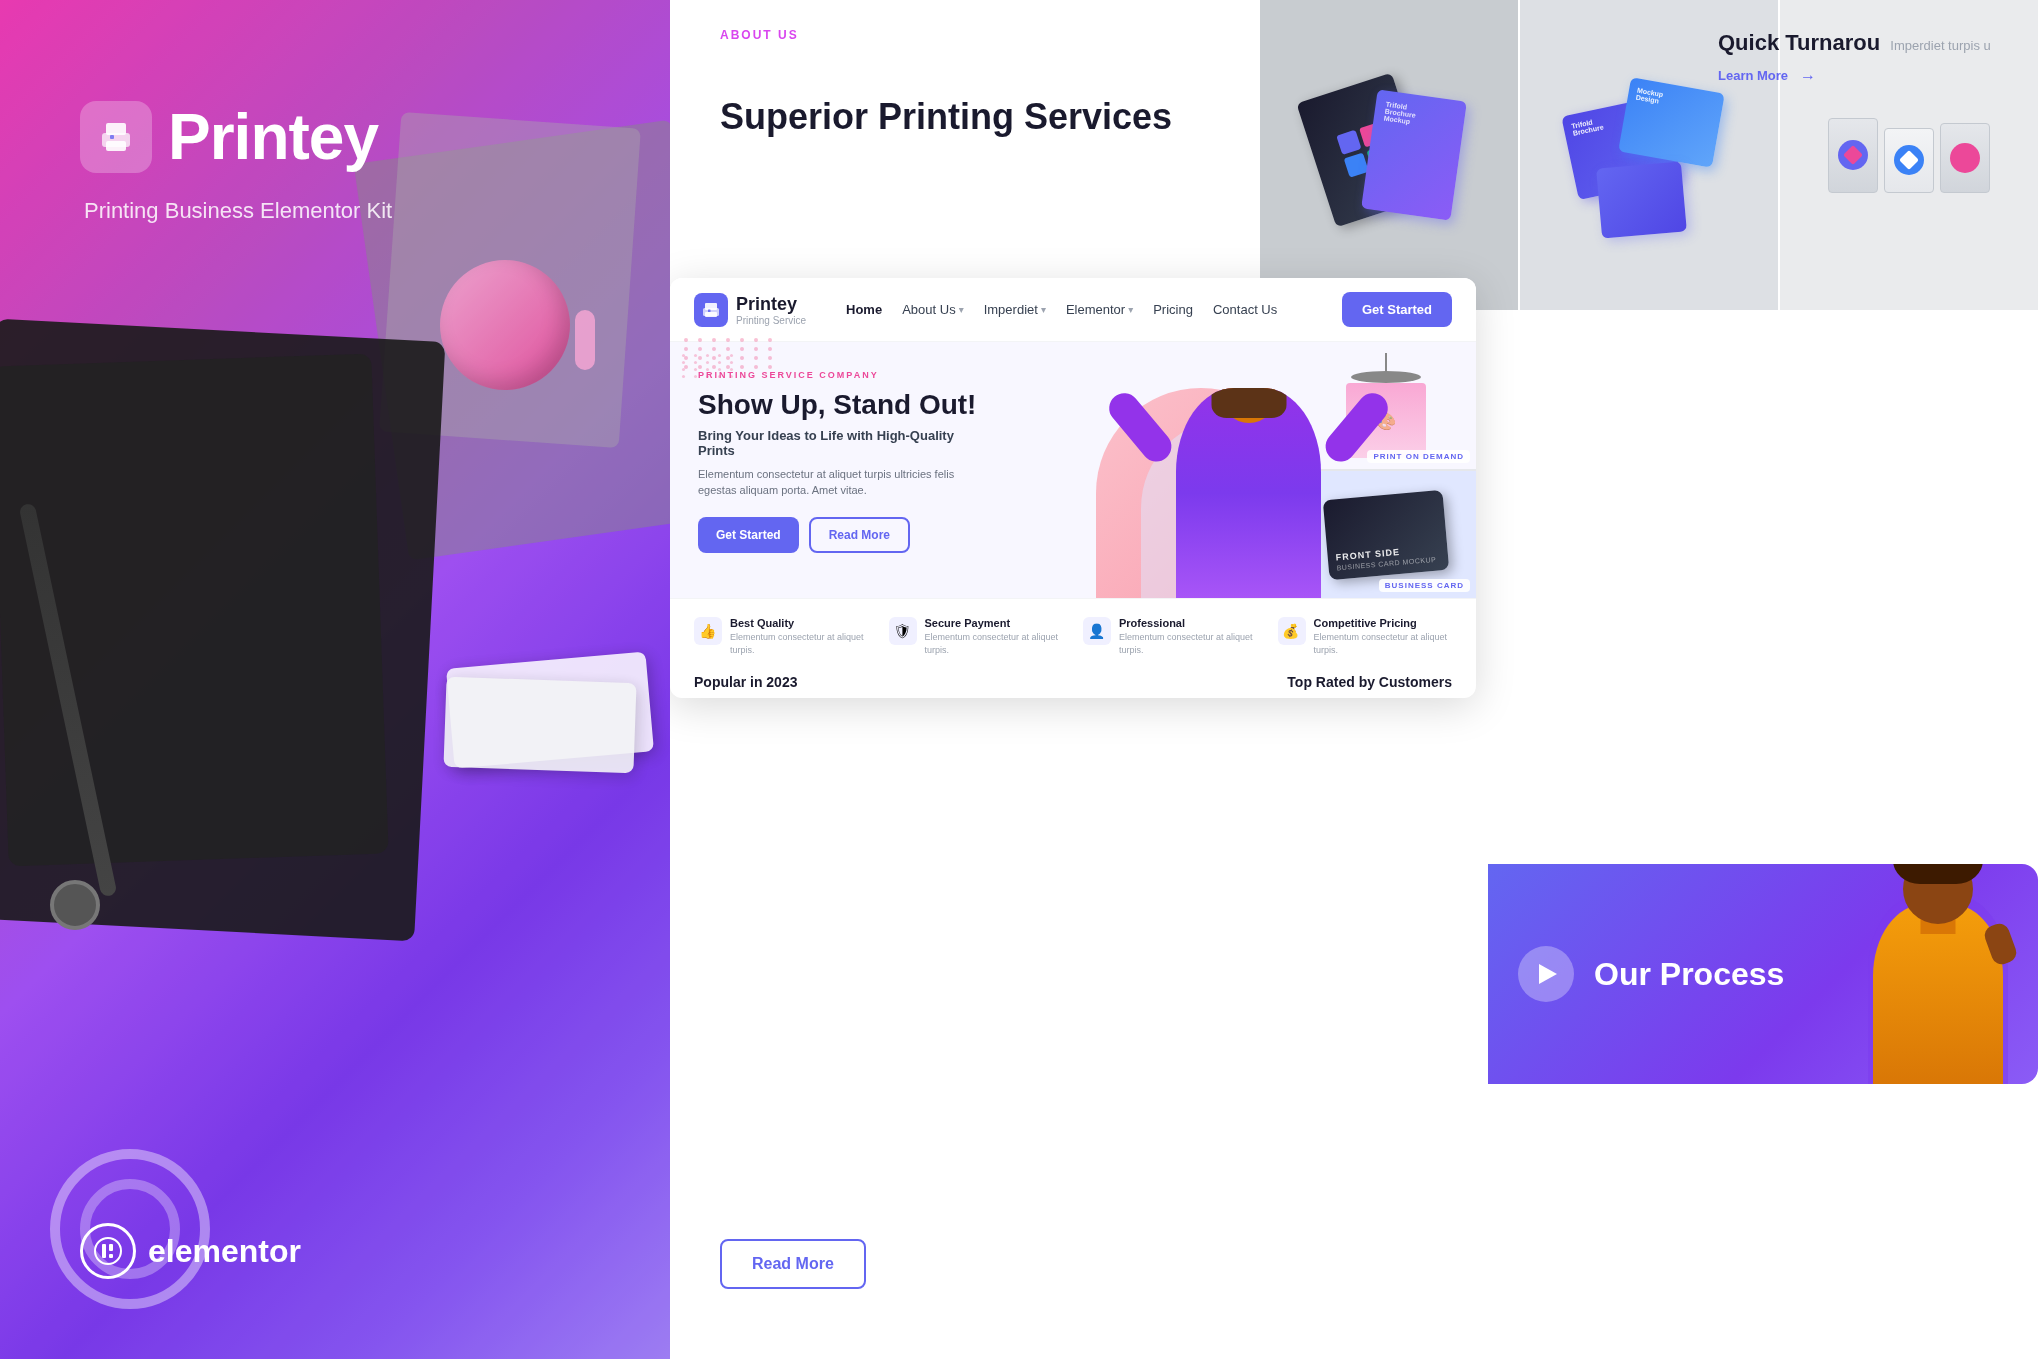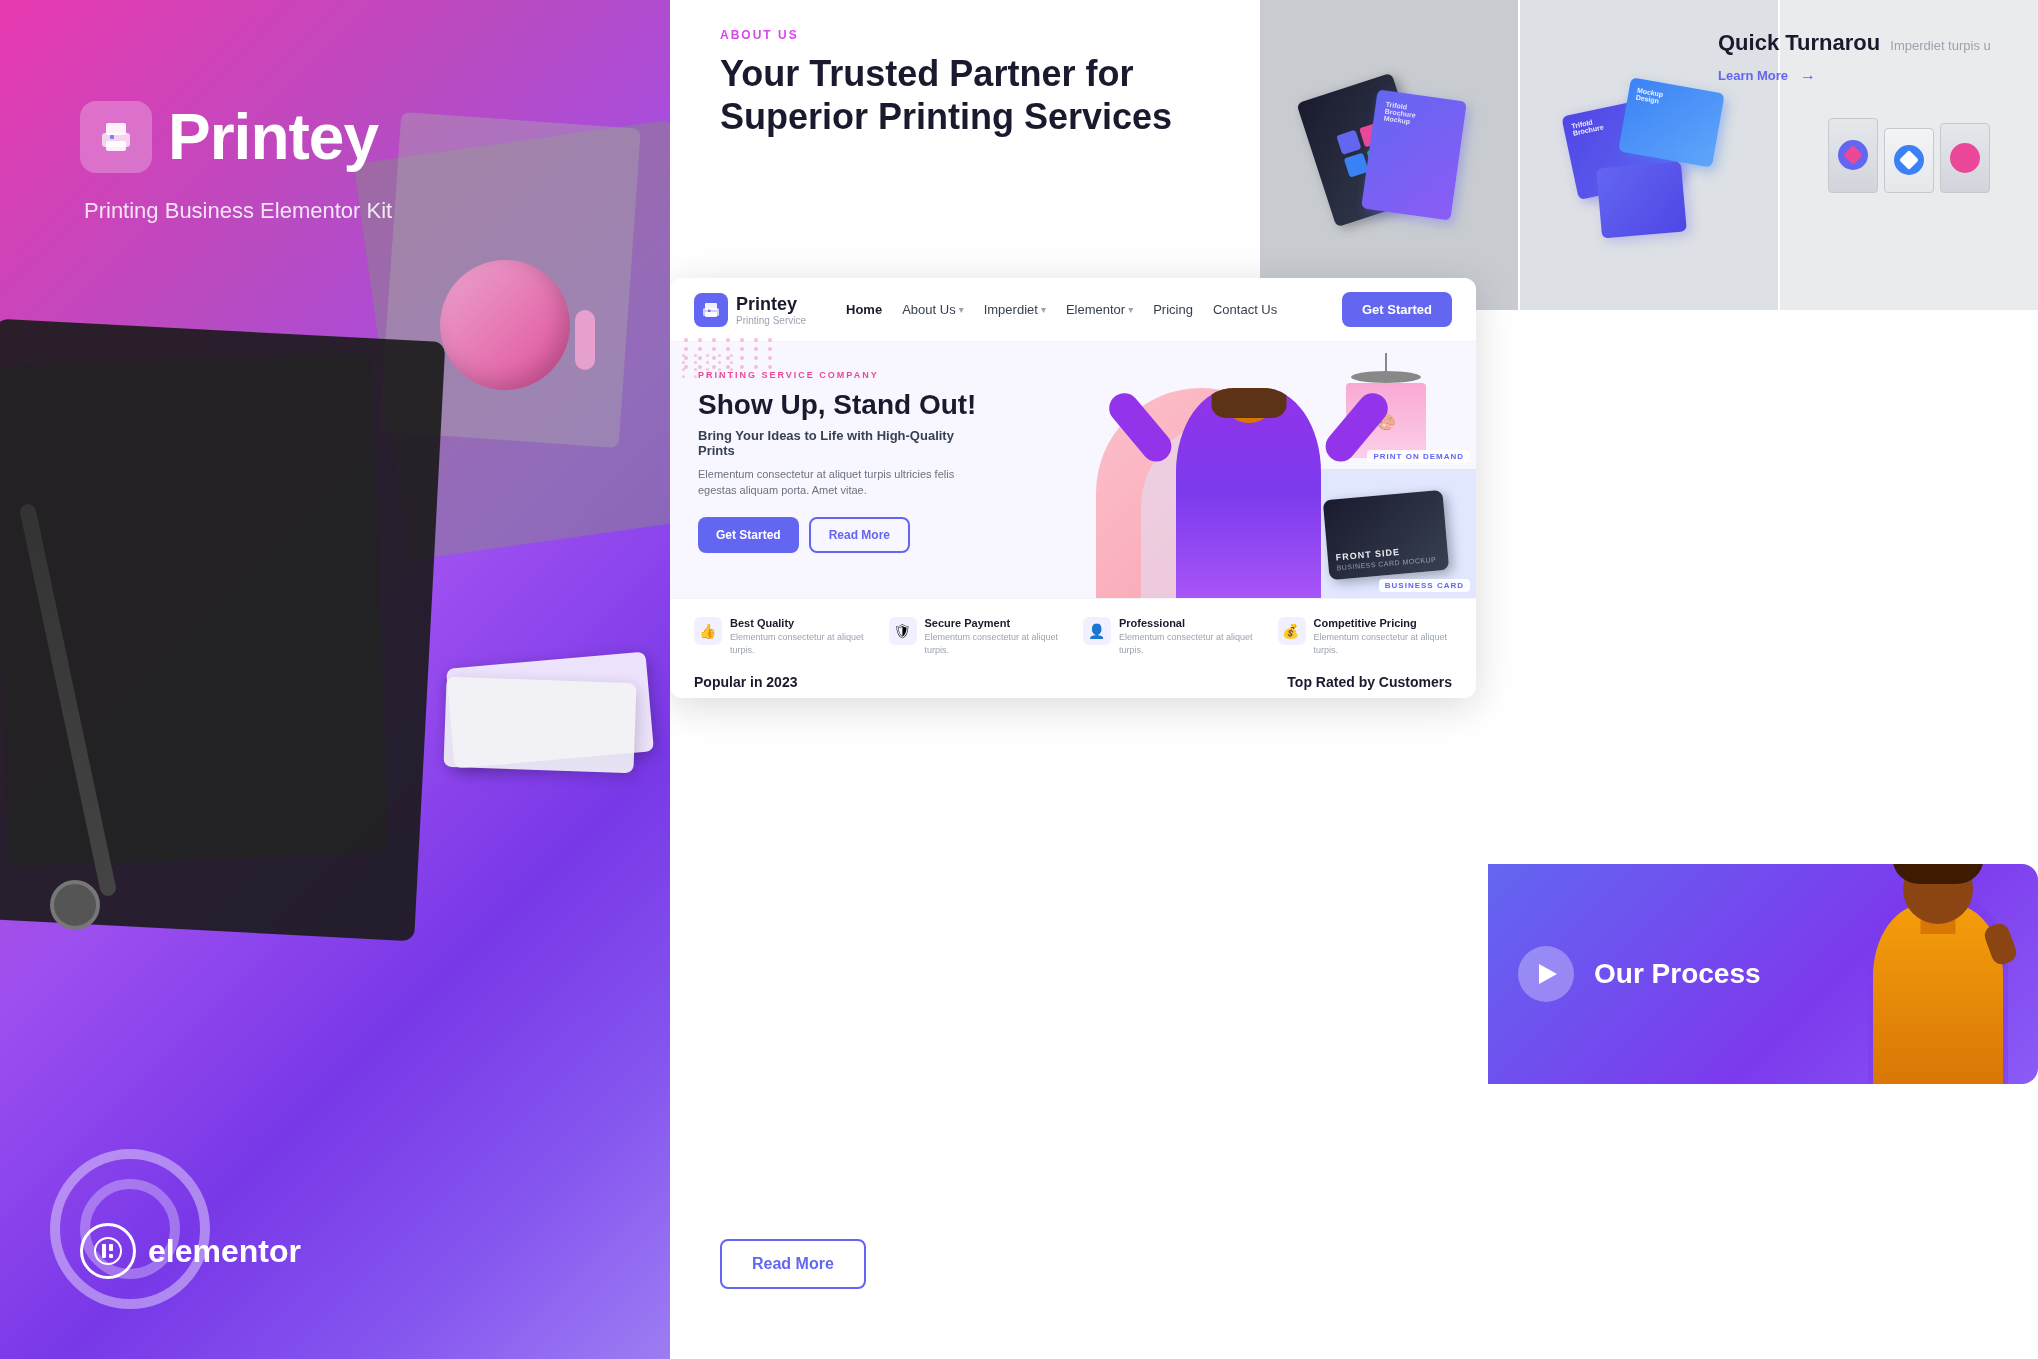--- a/index.html
+++ b/index.html
@@ -413,21 +413,21 @@
   </div>
 </div>
 
 <div class="right-panel">
 
   <div style="position:absolute; top:0; left:0; width:1368px; height:310px; display:flex;">
 
     <div style="width:590px; padding:28px 50px; background:#fff;">
       <div style="font-size:12px; font-weight:700; color:#d946ef; letter-spacing:2px; text-transform:uppercase; margin-bottom:10px;">ABOUT US</div>
       <div style="font-size:36px; font-weight:800; color:#1a1a2e; line-height:1.2;">
-        <span>Your Trusted Partner for</span><br>
+        <br>
         <span>Superior Printing Services</span>
       </div>
     </div>
 
     <div style="flex:1; display:flex; gap:2px;">
 
       <div class="img-box-1">
         <div style="position:relative; width:160px; height:200px;">
 
           <div style="position:absolute; width:100px; height:130px; background:linear-gradient(135deg,#1a1a2e,#374151); border-radius:6px; top:30px; left:5px; transform:rotate(-18deg); display:flex; align-items:center; justify-content:center; box-shadow:4px 4px 12px rgba(0,0,0,0.3);">
@@ -688,21 +688,21 @@
     </div>
   </div>
 
   <div class="process-section" style="top: 864px; left: 818px; width: 550px; height: 220px; border-radius: 0px 16px 16px 0px;">
 
     <div style="width:56px; height:56px; background:rgba(255,255,255,0.3); border-radius:50%; display:flex; align-items:center; justify-content:center; flex-shrink:0; margin-right:20px; cursor:pointer;">
       <div style="width:0; height:0; border-style:solid; border-width:10px 0 10px 18px; border-color:transparent transparent transparent white; margin-left:4px;"></div>
     </div>
 
     <div>
-      <div style="font-size:28px; font-weight:800; color:#fff;">Our Process</div>
+      <div style="font-size:32px; font-weight:800; color:#fff;">Our Process</div>
     </div>
 
     <div style="position:absolute; right:0; bottom:0; width:220px; height:248px; overflow:hidden;">
 
       <div style="position:absolute; bottom:0; right:10px; width:180px; height:240px;">
         <div style="position:absolute; bottom:0; left:20px; width:140px; height:190px; background:#7c3aed; border-radius:40% 40% 0 0; opacity:0.5;"></div>
 
         <div style="position:absolute; bottom:0; left:25px; width:130px; height:180px; background:linear-gradient(180deg,#f59e0b,#d97706); border-radius:40% 40% 0 0; overflow:hidden;">
 
           <div style="position:absolute; top:0; left:50%; transform:translateX(-50%); width:35px; height:30px; background:#d97706;"></div>

